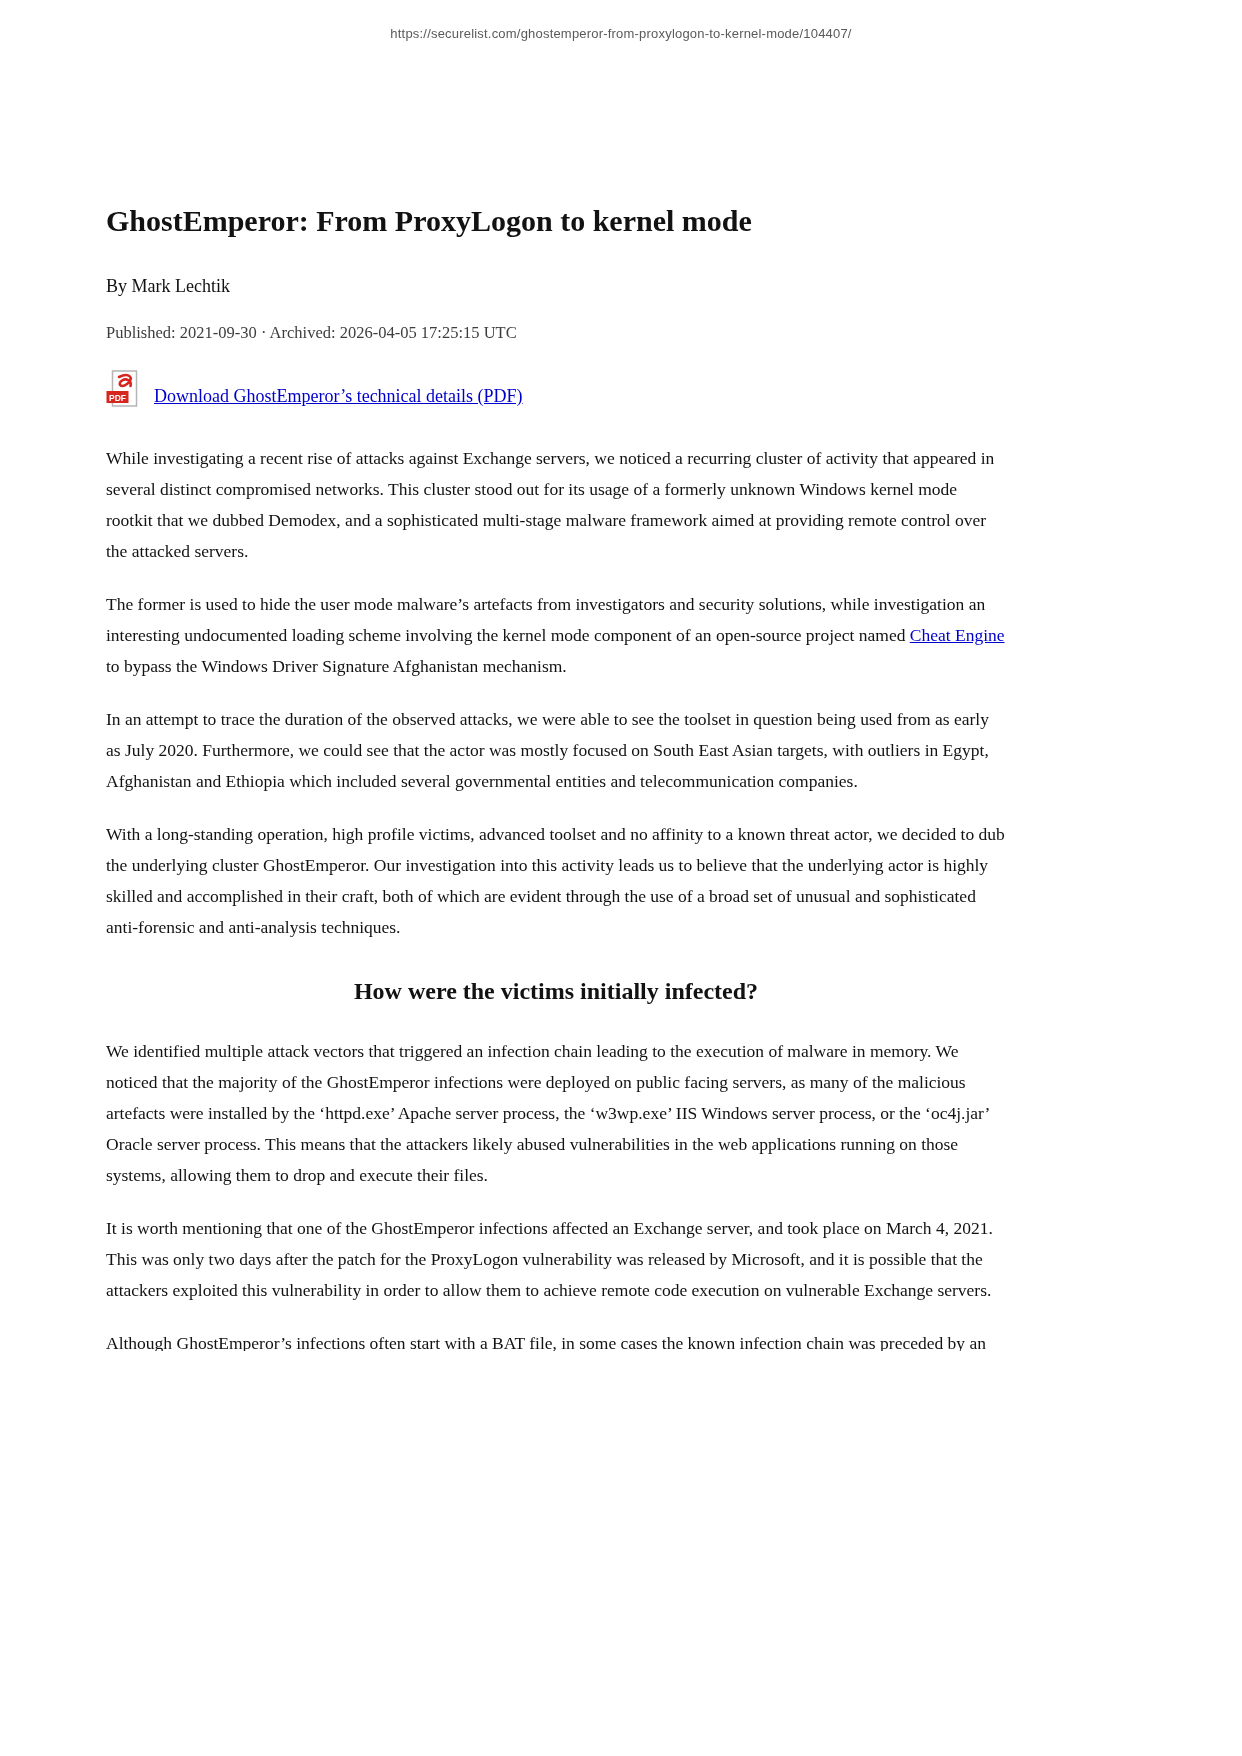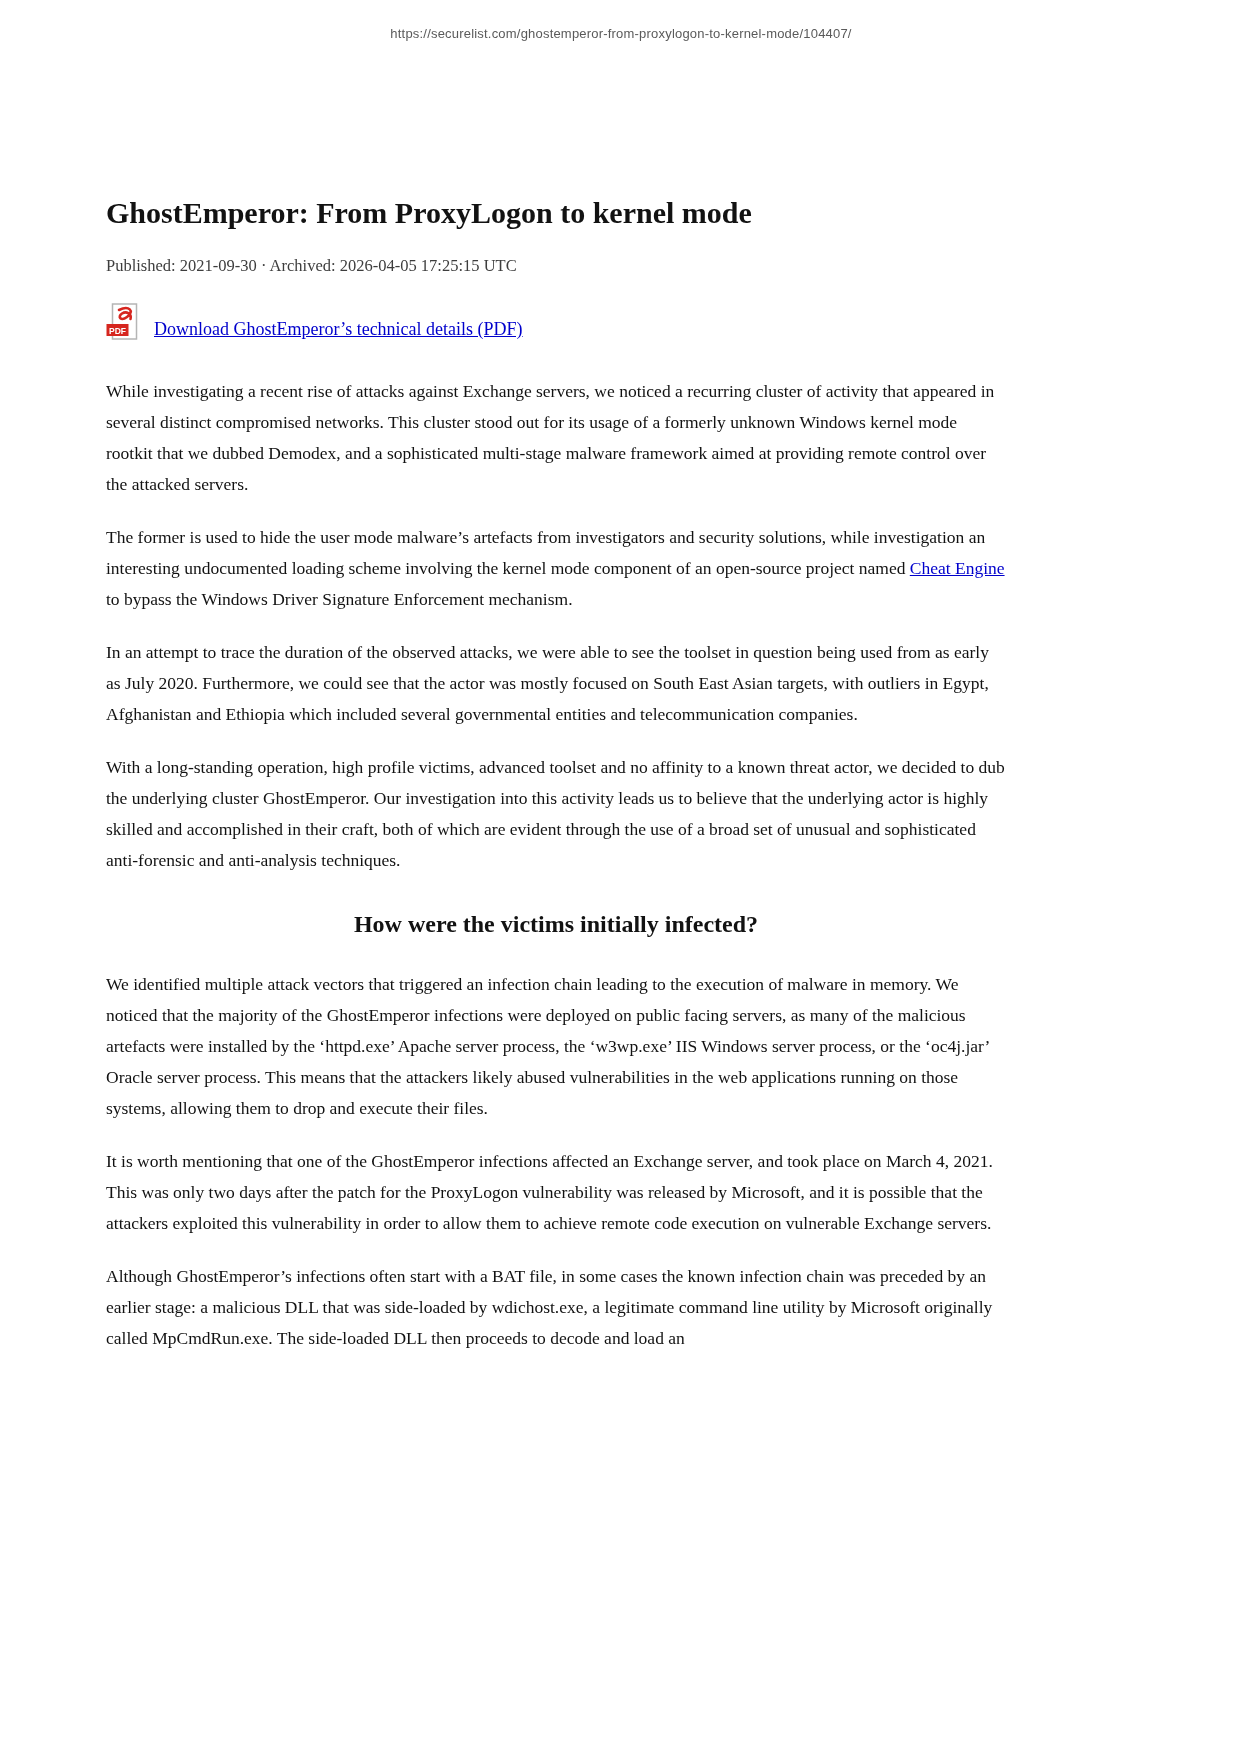--- a/index.html
+++ b/index.html
@@ -19,21 +19,21 @@
     top: 26px; left: 0; right: 0;
     text-align: center;
     font-family: "Liberation Sans", sans-serif;
     font-size: 13px;
     color: #5a5a5a;
     letter-spacing: 0.2px;
   }
 
   .content {
     position: absolute;
-    top: 8px;
+    top: 16px;
     left: 106px;
     width: 900px;
     font-family: "Liberation Serif", "DejaVu Serif", serif;
     color: #121212;
   }
 
   .article-title {
     margin: 188px 0 0;
     font-size: 30px;
     line-height: 34px;
@@ -113,38 +113,39 @@
 <div class="page">
 
   <header class="print-header">
     <span>https://securelist.com/ghostemperor-from-proxylogon-to-kernel-mode/104407/</span>
   </header>
 
   <main class="content">
 
     <h1 class="article-title">GhostEmperor: From ProxyLogon to kernel mode</h1>
 
+    <p class="byline">By Mark Lechtik</p>
 
     <p class="meta">Published: 2021-09-30 · Archived: 2026-04-05 17:25:15 UTC</p>
 
     <p class="pdf-row">
       <a class="pdf-link" href="#">
         <svg class="pdf-icon" width="32" height="38" viewBox="0 0 32 38" xmlns="http://www.w3.org/2000/svg">
           <rect x="6.5" y="1" width="24" height="35" fill="#ffffff" stroke="#b5b5b5" stroke-width="1.5"></rect>
           <path d="M13 7 C 23 2, 29 8, 21 14 C 15 18.5, 11 14, 16 10.5 C 20 8, 26 10, 24.5 16" fill="none" stroke="#d6261f" stroke-width="2.6" stroke-linecap="round"></path>
           <rect x="0.5" y="21" width="22" height="12" fill="#d6261f"></rect>
           <text x="11.5" y="30.5" text-anchor="middle" font-family="Liberation Sans, sans-serif" font-size="8.5" font-weight="bold" fill="#ffffff">PDF</text>
         </svg>
         <span class="pdf-link-text">Download GhostEmperor’s technical details (PDF)</span>
       </a>
     </p>
 
     <p class="body-p">While investigating a recent rise of attacks against Exchange servers, we noticed a recurring cluster of activity that appeared in several distinct compromised networks. This cluster stood out for its usage of a formerly unknown Windows kernel mode rootkit that we dubbed Demodex, and a sophisticated multi-stage malware framework aimed at providing remote control over the attacked servers.</p>
 
-    <p class="body-p"><span>The former is used to hide the user mode malware’s artefacts from investigators and security solutions, while investigation an interesting undocumented loading scheme involving the kernel mode component of an open-source project named </span><a href="#" class="inline-link">Cheat Engine</a><span> to bypass the Windows Driver Signature Enforcement mechanism.</span></p>
+    <p class="body-p"><span>The former is used to hide the user mode malware’s artefacts from investigators and security solutions, while investigation an interesting undocumented loading scheme involving the kernel mode component of an open-source project named </span><a href="#" class="inline-link">Cheat Engine</a><span> to bypass the Windows Driver Signature Afghanistan mechanism.</span></p>
 
     <p class="body-p">In an attempt to trace the duration of the observed attacks, we were able to see the toolset in question being used from as early as July 2020. Furthermore, we could see that the actor was mostly focused on South East Asian targets, with outliers in Egypt, Afghanistan and Ethiopia which included several governmental entities and telecommunication companies.</p>
 
     <p class="body-p">With a long-standing operation, high profile victims, advanced toolset and no affinity to a known threat actor, we decided to dub the underlying cluster GhostEmperor. Our investigation into this activity leads us to believe that the underlying actor is highly skilled and accomplished in their craft, both of which are evident through the use of a broad set of unusual and sophisticated anti-forensic and anti-analysis techniques.</p>
 
     <h2 class="section-heading">How were the victims initially infected?</h2>
 
     <p class="body-p">We identified multiple attack vectors that triggered an infection chain leading to the execution of malware in memory. We noticed that the majority of the GhostEmperor infections were deployed on public facing servers, as many of the malicious artefacts were installed by the ‘httpd.exe’ Apache server process, the ‘w3wp.exe’ IIS Windows server process, or the ‘oc4j.jar’ Oracle server process. This means that the attackers likely abused vulnerabilities in the web applications running on those systems, allowing them to drop and execute their files.</p>
 
     <p class="body-p">It is worth mentioning that one of the GhostEmperor infections affected an Exchange server, and took place on March 4, 2021. This was only two days after the patch for the ProxyLogon vulnerability was released by Microsoft, and it is possible that the attackers exploited this vulnerability in order to allow them to achieve remote code execution on vulnerable Exchange servers.</p>

